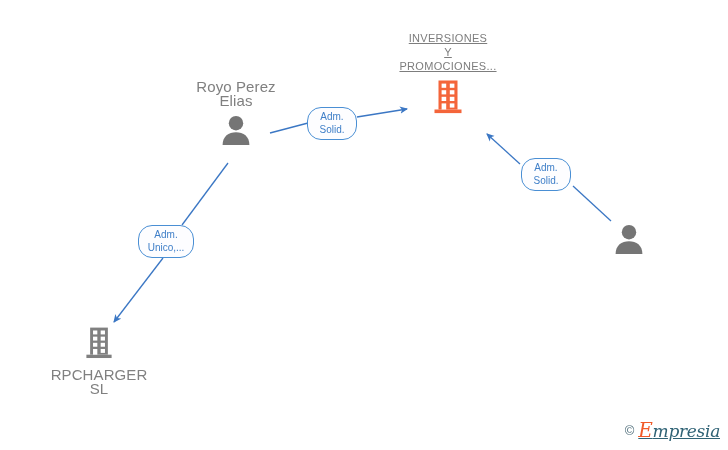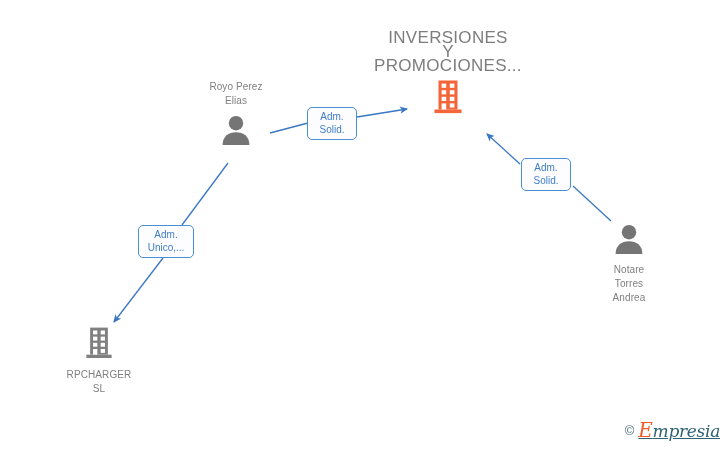--- a/index.html
+++ b/index.html
@@ -28,42 +28,43 @@
   
   .node {
     position: absolute;
     display: flex;
     flex-direction: column;
     align-items: center;
     width: 150px;
     z-index: 3;
   }
   .node-label {
-    font-size: 10px;
+    font-size: 15px;
     line-height: 14px;
     color: #808080;
     text-align: center;
     letter-spacing: 0.1px;
     white-space: pre-line;
   }
   .node-label.title {
-    font-size: 17px;
+    font-size: 11px;
     letter-spacing: 0.3px;
     color: #7d7d7d;
+    text-decoration: underline;
   }
   .icon-wrap {
     display: block;
   }
 
   
   .chip {
     position: absolute;
     box-sizing: border-box;
     border: 1.4px solid #4a8fd4;
-    border-radius: 5px;
+    border-radius: 14px;
     background: #fdfdff;
     color: #3f7fc8;
     font-size: 10px;
     line-height: 12.5px;
     text-align: center;
     display: flex;
     flex-direction: column;
     justify-content: center;
     align-items: center;
     z-index: 6;
@@ -177,23 +178,20 @@
 SL</div>
   </div>
 
   <div class="node" id="node-person-right" style="left:554px; top:223px;">
     <span class="icon-wrap">
       <svg width="34" height="32" viewBox="0 0 34 32">
         <circle cx="17" cy="9.2" r="7.2" fill="#757575"></circle>
         <path d="M 3.6 31 C 3.6 22.2 9.6 18.2 17 18.2 C 24.4 18.2 30.4 22.2 30.4 31 Z" fill="#757575"></path>
       </svg>
     </span>
-    <div class="node-label" style="margin-top:4px;">Notare
-Torres
-Andrea</div>
   </div>
 
   <div class="chip" style="left:307px; top:107px; width:50px; height:33px;">
     <span>Adm.
 Solid.</span>
   </div>
 
   <div class="chip" style="left:138px; top:225px; width:56px; height:33px;">
     <span>Adm.
 Unico,...</span>

